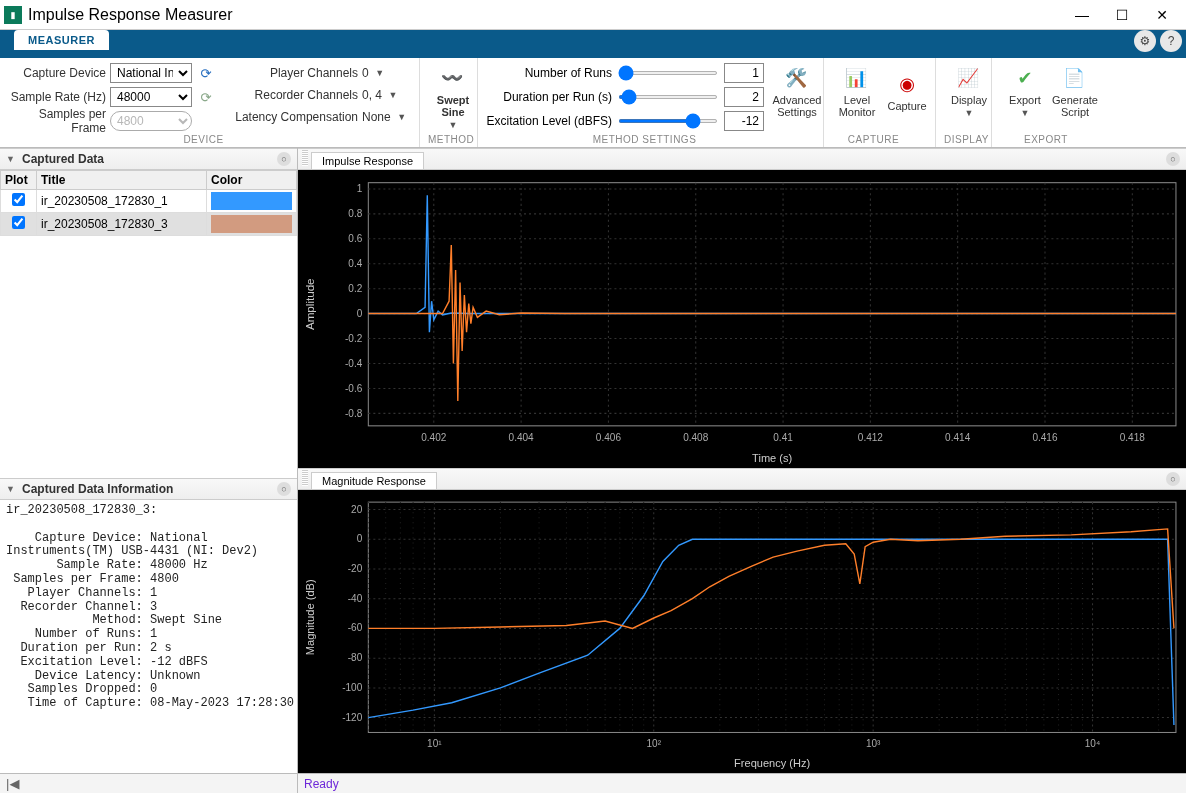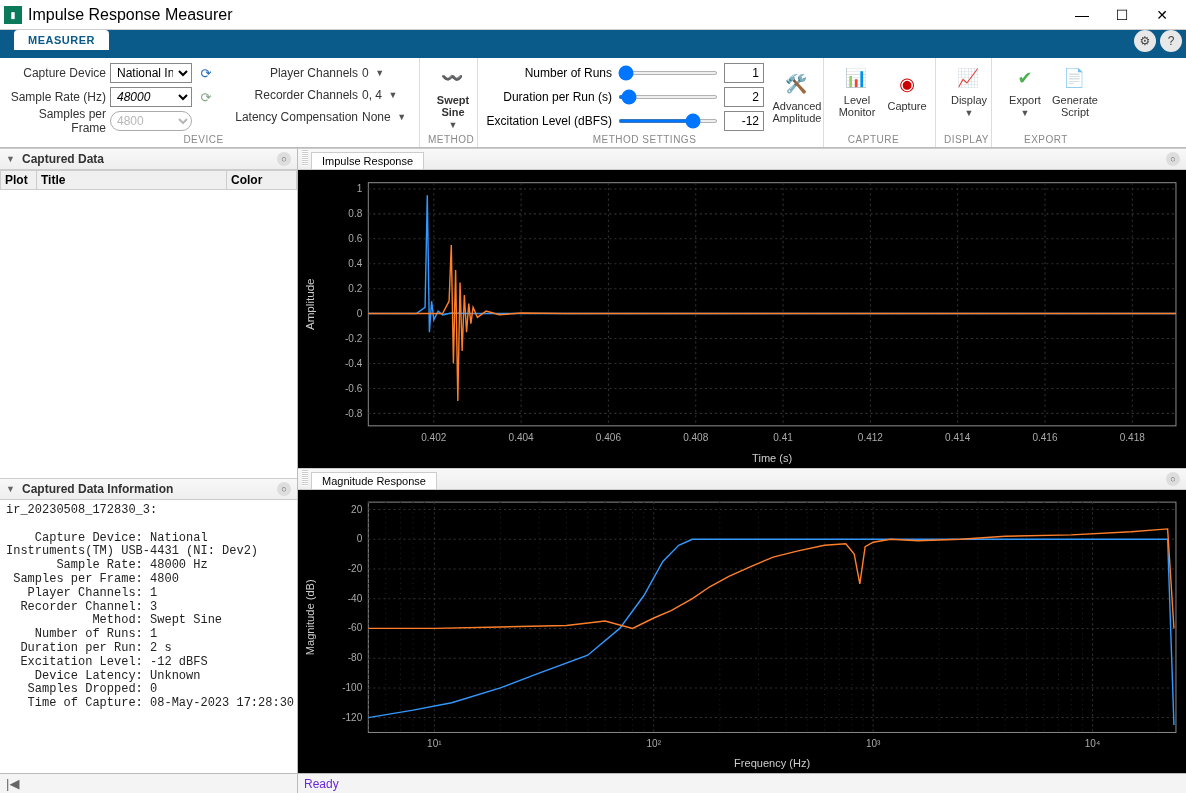--- a/index.html
+++ b/index.html
@@ -43,21 +43,21 @@
 .panel-header .collapse-tri { width:12px; margin-right:4px; font-size:9px; color:#666; cursor:pointer; }
 .panel-header .closer { margin-left:auto; width:14px; height:14px; border-radius:7px; background:#ddd; display:flex; align-items:center; justify-content:center; font-size:9px; color:#666; cursor:pointer; }
 
 
 .capdata { flex:0 0 330px; display:flex; flex-direction:column; background:#fff; }
 .capdata-table { flex:1; overflow:auto; font-size:12px; }
 .capdata-table table { border-collapse:collapse; width:100%; }
 .capdata-table th { background:#f0f0f0; border:1px solid #ccc; padding:2px 4px; text-align:left; font-weight:bold; font-size:12px; }
 .capdata-table td { border:1px solid #ddd; padding:2px 4px; height:22px; }
 .capdata-table tr.sel td { background:#e0e0e0; }
-.colorcell { width:70px; }
+.colorcell { width:90px; }
 .colorswatch { width:100%; height:18px; }
 
 
 .capinfo { flex:1; display:flex; flex-direction:column; background:#fff; }
 .capinfo-body { flex:1; overflow:auto; font-family: "Consolas","Courier New",monospace; font-size:12px; padding:4px 6px; white-space:pre; color:#222; line-height:1.15; }
 
 
 .chart-panel { flex:1; display:flex; flex-direction:column; }
 .chart-tabbar { height:22px; background:linear-gradient(#f8f8f8,#eee); border-top:1px solid #ccc; border-bottom:1px solid #ccc; display:flex; align-items:flex-end; padding-left:4px; }
 .chart-tab { background:#fff; border:1px solid #ccc; border-bottom:none; padding:2px 10px; font-size:11px; cursor:pointer; margin-right:2px; }
@@ -99,21 +99,21 @@
   <div class="ribbon-group" style="width:420px;">
     <div style="display:flex; gap:14px;">
       <div style="display:flex; flex-direction:column; gap:2px;">
         <div class="ribbon-row">
           <span class="ribbon-label" style="width:98px;">Capture Device</span>
           <select class="ribbon-select" style="width:82px;"><option>National In...</option></select>
           <button class="icon-btn" style="color:#2a70c0;">⟳</button>
         </div>
         <div class="ribbon-row">
           <span class="ribbon-label" style="width:98px;">Sample Rate (Hz)</span>
-          <select class="ribbon-select" style="width:82px;font-style:italic;"><option>48000</option></select>
+          <select class="ribbon-select" style="width:82px;"><option>48000</option></select>
           <button class="icon-btn" style="color:#8aa88a;">⟳</button>
         </div>
         <div class="ribbon-row">
           <span class="ribbon-label" style="width:98px;">Samples per Frame</span>
           <select class="ribbon-select" style="width:82px;color:#999;border-radius:10px;" disabled=""><option>4800</option></select>
         </div>
       </div>
       <div style="display:flex; flex-direction:column; gap:0;">
         <div class="ribbon-row">
           <span class="ribbon-label" style="width:128px;">Player Channels</span>
@@ -139,42 +139,42 @@
     <div class="big-button">
       <div class="bi">〰️</div>
       <div style="white-space:pre; text-align:center; line-height:1.1;font-weight:bold;">Swept
 Sine</div>
       <span class="dropdown-arrow">▼</span>
     </div>
     <div class="ribbon-group-label">METHOD</div>
   </div>
 
   <div class="ribbon-group" style="width:346px;">
-    <div style="display:flex; gap:8px; align-items:center;">
+    <div style="display:flex; gap:8px; align-items:flex-start;">
       <div style="display:flex; flex-direction:column; gap:2px;">
         <div class="slider-row">
           <span class="ribbon-label" style="width:126px;">Number of Runs</span>
           <input type="range" min="1" max="10" value="1" style="">
           <input class="slider-val" value="1" style="">
         </div>
         <div class="slider-row">
           <span class="ribbon-label" style="width:126px;">Duration per Run (s)</span>
           <input type="range" min="1" max="30" value="2" style="">
           <input class="slider-val" value="2" style="">
         </div>
         <div class="slider-row">
           <span class="ribbon-label" style="width:126px;">Excitation Level (dBFS)</span>
           <input type="range" min="-60" max="0" value="-12" style="">
           <input class="slider-val" value="-12" style="">
         </div>
       </div>
       <div class="big-button">
         <div class="bi">🛠️</div>
         <div style="white-space:pre; text-align:center; line-height:1.1;">Advanced
-Amplitude</div>
+Settings</div>
       </div>
     </div>
     <div class="ribbon-group-label">METHOD SETTINGS</div>
   </div>
 
   <div class="ribbon-group" style="width:112px;">
     <div style="display:flex;">
       <div class="big-button">
         <div class="bi">📊</div>
         <div style="white-space:pre; text-align:center; line-height:1.1;">Level
@@ -226,20 +226,34 @@
       <div class="capdata-table">
         <table>
           <thead>
               <tr>
             <th style="width:36px;">Plot</th>
             <th>Title</th>
             <th class="colorcell">Color</th>
           </tr>
             </thead>
           <tbody id="capdata-body">
+              <tr>
+                <td style="text-align:center;"><input type="checkbox" checked="" style=""></td>
+  <td>ir_20230508_172830_1</td>
+  <td class="colorcell">
+                  <div class="colorswatch" style="background:#3399ff;"></div>
+                </td>
+              </tr>
+              <tr class="sel">
+                <td style="text-align:center;"><input type="checkbox" checked="" style=""></td>
+  <td>ir_20230508_172830_3</td>
+  <td class="colorcell">
+                  <div class="colorswatch" style="background:#d29b80;"></div>
+                </td>
+              </tr>
             </tbody>
         </table>
       </div>
     </div>
     <div class="capinfo">
       <div class="panel-header">
         <span class="collapse-tri">▼</span>
         <span>Captured Data Information</span>
         <span class="closer">○</span>
       </div>

